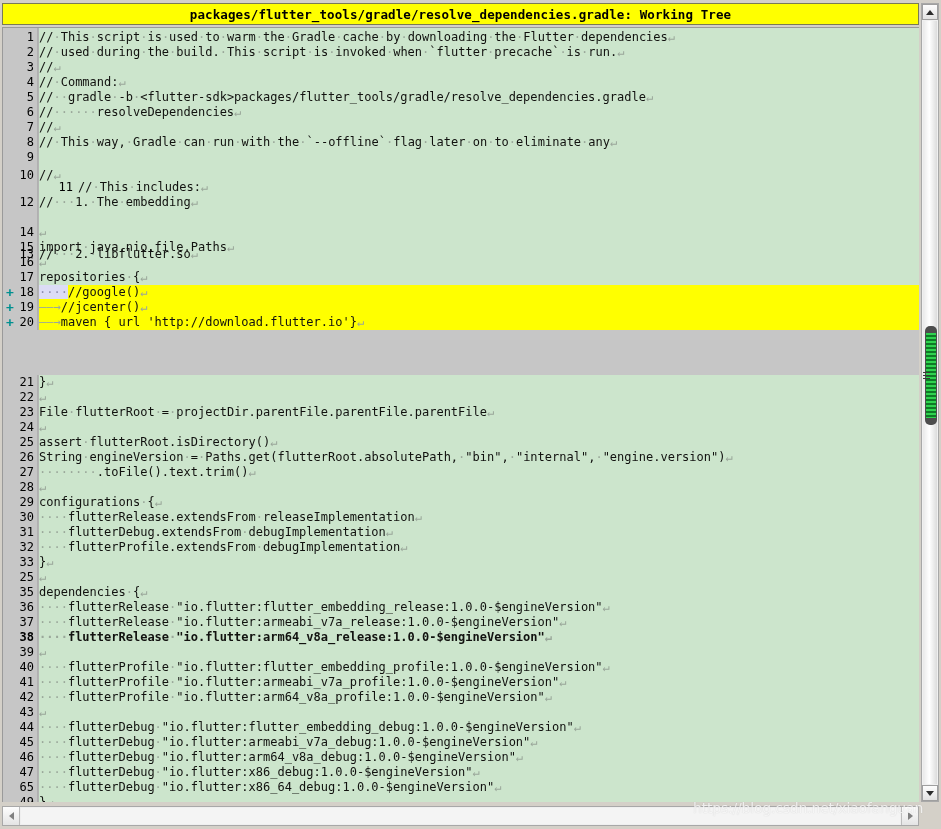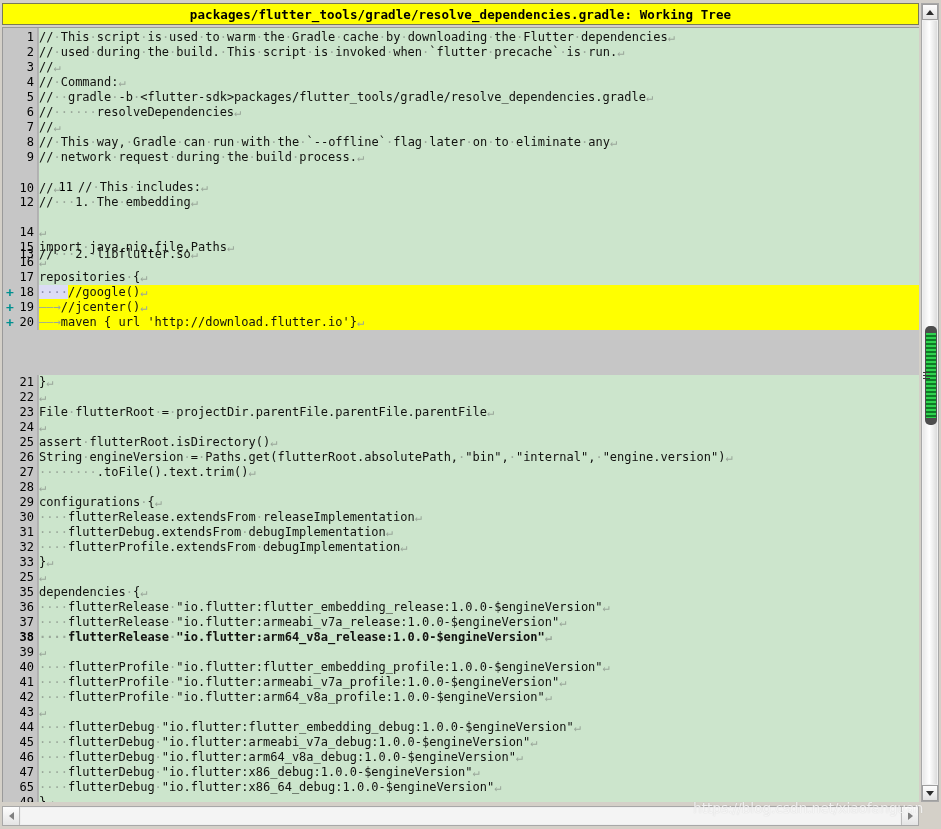--- a/index.html
+++ b/index.html
@@ -288,22 +288,22 @@
     <div class="gutter-sep"></div>
     <div class="lines" id="lines-host">
         <div class="line" style="position: absolute; left: 0px; right: 0px; top: 2px;"><span class="num">1</span><span class="code">//<span class="ws">·</span>This<span class="ws">·</span>script<span class="ws">·</span>is<span class="ws">·</span>used<span class="ws">·</span>to<span class="ws">·</span>warm<span class="ws">·</span>the<span class="ws">·</span>Gradle<span class="ws">·</span>cache<span class="ws">·</span>by<span class="ws">·</span>downloading<span class="ws">·</span>the<span class="ws">·</span>Flutter<span class="ws">·</span>dependencies<span class="eol">↵</span></span></div>
         <div class="line" style="position: absolute; left: 0px; right: 0px; top: 17px;"><span class="num">2</span><span class="code">//<span class="ws">·</span>used<span class="ws">·</span>during<span class="ws">·</span>the<span class="ws">·</span>build.<span class="ws">·</span>This<span class="ws">·</span>script<span class="ws">·</span>is<span class="ws">·</span>invoked<span class="ws">·</span>when<span class="ws">·</span>`flutter<span class="ws">·</span>precache`<span class="ws">·</span>is<span class="ws">·</span>run.<span class="eol">↵</span></span></div>
         <div class="line" style="position: absolute; left: 0px; right: 0px; top: 32px;"><span class="num">3</span><span class="code">//<span class="eol">↵</span></span></div>
         <div class="line" style="position: absolute; left: 0px; right: 0px; top: 47px;"><span class="num">4</span><span class="code">//<span class="ws">·</span>Command:<span class="eol">↵</span></span></div>
         <div class="line" style="position: absolute; left: 0px; right: 0px; top: 62px;"><span class="num">5</span><span class="code">//<span class="ws">··</span>gradle<span class="ws">·</span>-b<span class="ws">·</span>&lt;flutter-sdk&gt;packages/flutter_tools/gradle/resolve_dependencies.gradle<span class="eol">↵</span></span></div>
         <div class="line" style="position: absolute; left: 0px; right: 0px; top: 77px;"><span class="num">6</span><span class="code">//<span class="ws">······</span>resolveDependencies<span class="eol">↵</span></span></div>
         <div class="line" style="position: absolute; left: 0px; right: 0px; top: 92px;"><span class="num">7</span><span class="code">//<span class="eol">↵</span></span></div>
         <div class="line" style="position: absolute; left: 0px; right: 0px; top: 107px;"><span class="num">8</span><span class="code">//<span class="ws">·</span>This<span class="ws">·</span>way,<span class="ws">·</span>Gradle<span class="ws">·</span>can<span class="ws">·</span>run<span class="ws">·</span>with<span class="ws">·</span>the<span class="ws">·</span>`--offline`<span class="ws">·</span>flag<span class="ws">·</span>later<span class="ws">·</span>on<span class="ws">·</span>to<span class="ws">·</span>eliminate<span class="ws">·</span>any<span class="eol">↵</span></span></div>
-        <div class="line" style="position: absolute; left: 0px; right: 0px; top: 122px;"><span class="num">9</span><span class="code">//<span class="ws">·</span>network<span class="ws">·</span>request<span class="ws">·</span>during<span class="ws">·</span>the<span class="ws">·</span>build<span class="ws">·</span>process.<span class="eol">↵</span></span></div>
-        <div class="line" style="position: absolute; left: 0px; right: 0px; top: 153px; padding-left: 34px;"><span class="num">10</span><span class="code">//<span class="eol">↵</span></span></div>
+        <div class="line" style="position: absolute; left: 0px; right: 0px; top: 122px;"><span class="num">9</span></div>
+        <div class="line" style="position: absolute; left: 0px; right: 0px; top: 140px; padding-left: 34px;"><span class="num">10</span><span class="code">//<span class="eol">↵</span></span></div>
         <div class="line" style="position: absolute; left: 0px; right: 0px; top: 152px; margin-left: 39px;"><span class="num">11</span><span class="code">//<span class="ws">·</span>This<span class="ws">·</span>includes:<span class="eol">↵</span></span></div>
         <div class="line" style="position: absolute; left: 0px; right: 0px; top: 167px;"><span class="num">12</span><span class="code">//<span class="ws">···</span>1.<span class="ws">·</span>The<span class="ws">·</span>embedding<span class="eol">↵</span></span></div>
         <div class="line" style="position: absolute; left: 0px; right: 0px; top: 182px; margin-top: 37px;"><span class="num">13</span><span class="code">//<span class="ws">···</span>2.<span class="ws">·</span>libflutter.so<span class="eol">↵</span></span></div>
         <div class="line" style="position: absolute; left: 0px; right: 0px; top: 197px;"><span class="num">14</span><span class="code"><span class="eol">↵</span></span></div>
         <div class="line" style="position: absolute; left: 0px; right: 0px; top: 212px;"><span class="num">15</span><span class="code">import<span class="ws">·</span>java.nio.file.Paths<span class="eol">↵</span></span></div>
         <div class="line" style="position: absolute; left: 0px; right: 0px; top: 227px;"><span class="num">16</span><span class="code"><span class="eol">↵</span></span></div>
         <div class="line" style="position: absolute; left: 0px; right: 0px; top: 242px;"><span class="num">17</span><span class="code">repositories<span class="ws">·</span>{<span class="eol">↵</span></span></div>
         <div class="line added" style="position: absolute; left: 0px; right: 0px; top: 257px;"><div class="hl-row"></div><span class="mark">+</span><span class="num">18</span><span class="code"><span class="ws-sel">····</span>//google()<span class="eol">↵</span></span></div>
         <div class="line added" style="position: absolute; left: 0px; right: 0px; top: 272px;"><div class="hl-row"></div><span class="mark">+</span><span class="num">19</span><span class="code"><span class="tabarrow">——→</span>//jcenter()<span class="eol">↵</span></span></div>
         <div class="line added" style="position: absolute; left: 0px; right: 0px; top: 287px;"><div class="hl-row"></div><span class="mark">+</span><span class="num">20</span><span class="code"><span class="tabarrow">——→</span>maven { url 'http://download.flutter.io'}<span class="eol">↵</span></span></div>

